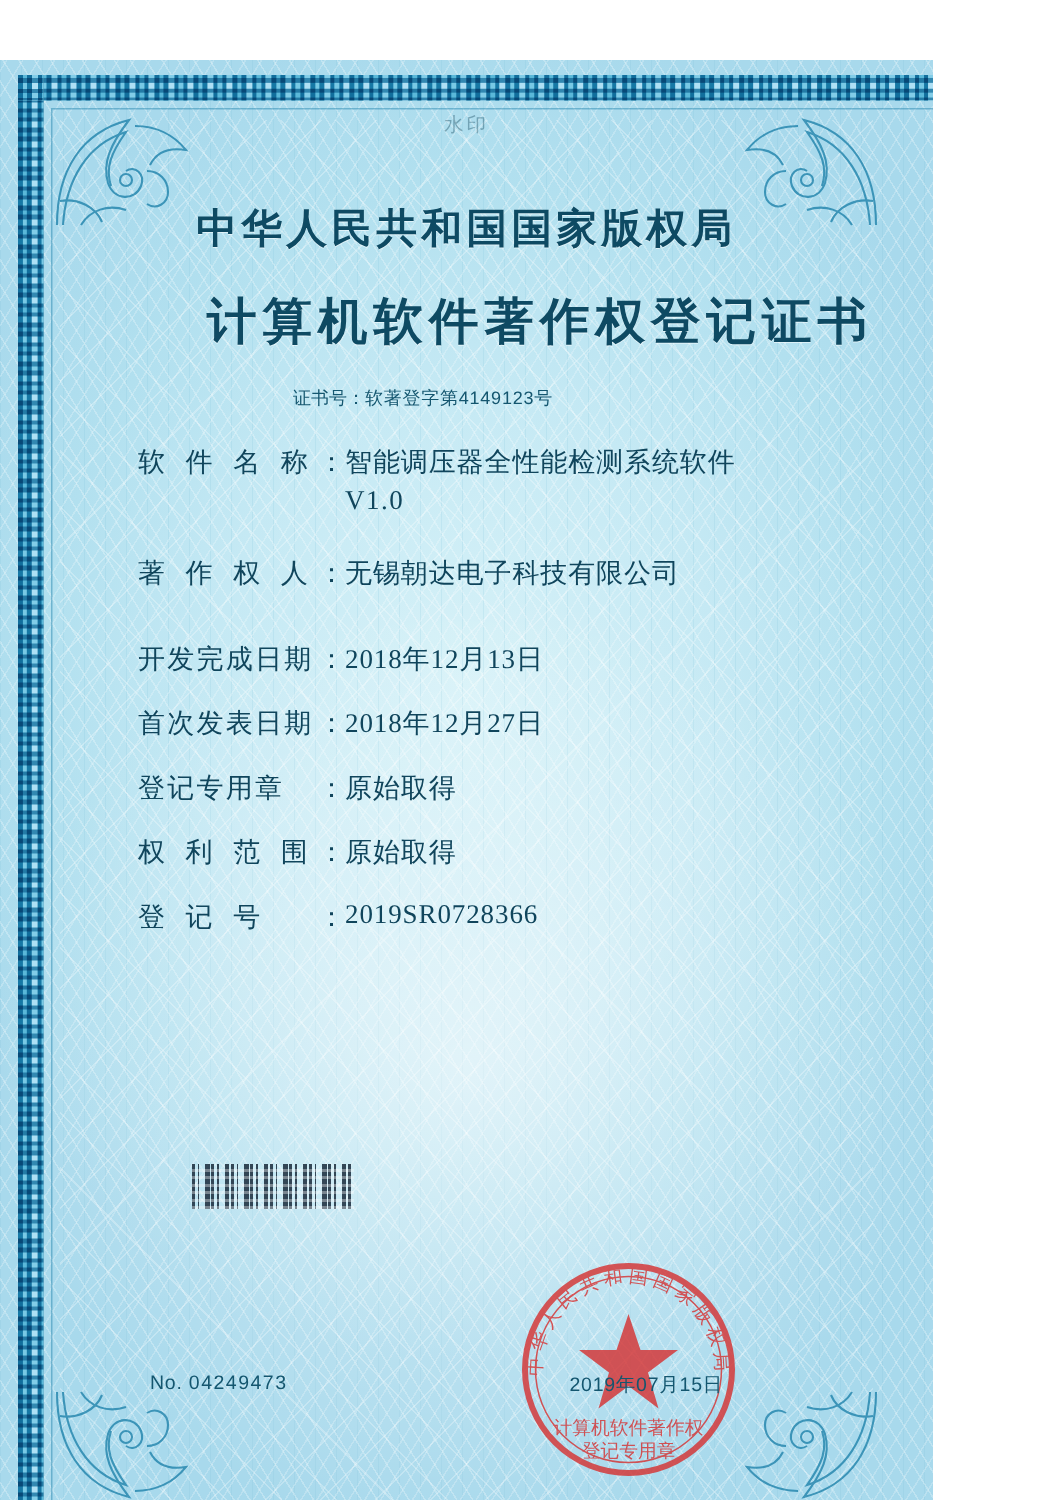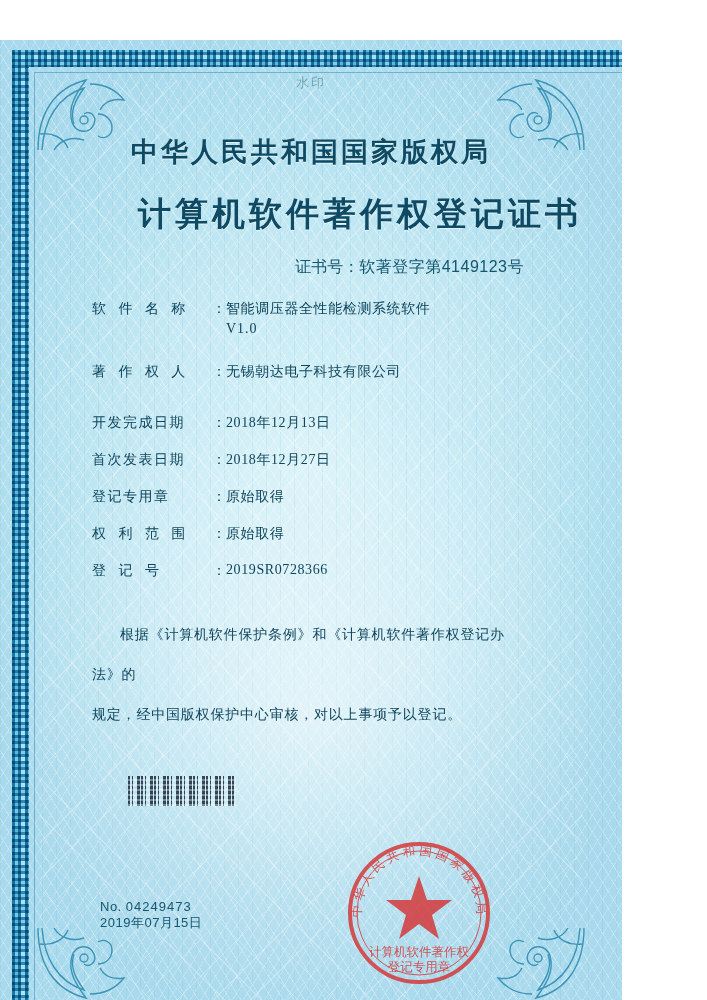--- a/index.html
+++ b/index.html
@@ -129,37 +129,37 @@
     text-align: right;
     font-family: "DejaVu Serif", "Liberation Serif", serif;
     font-weight: 700;
     font-size: 33px;
     letter-spacing: 4px;
     color: #0e4a63;
     margin-top: 22px;
     text-shadow: 0 1px 0 rgba(255,255,255,.55);
   }
   .cert-no {
-    text-align: right;
-    font-size: 16px;
+    text-align: center;
+    font-size: 12px;
     color: #14566f;
     margin: 20px 58px 0 0;
     letter-spacing: .5px;
   }
   .cert-no .cn-label { letter-spacing: 0; }
 
   .fields {
     margin: 22px 0 0 0;
     padding: 0 46px 0 52px;
   }
   .field {
     display: flex;
     align-items: flex-start;
     margin-bottom: 19px;
-    font-size: 14px;
+    font-size: 18px;
     color: #10455c;
   }
   .field .lbl {
     flex: 0 0 120px;
     letter-spacing: 4px;
     white-space: nowrap;
     font-family: "DejaVu Sans", "Liberation Sans", sans-serif;
   }
   .field .lbl.tight { letter-spacing: 1.5px; }
   .field .colon {
@@ -225,21 +225,20 @@
   
   .footer {
     position: absolute;
     left: 60px; right: 60px;
     bottom: 68px;
     display: flex;
     justify-content: space-between;
     font-size: 13px;
     color: #14566f;
     letter-spacing: .5px;
-    flex-direction: column;
   }
   .footer .no-val { letter-spacing: 1px; }
   .footer .date { margin-right: 40px; }
 
   
   .top-mark {
     position: absolute;
     left: 50%;
     top: -2px;
     transform: translateX(-50%);
@@ -368,24 +367,20 @@
       </div>
 
       <div class="field">
         <span class="lbl">登 记 号</span>
         <span class="colon">：</span>
         <span class="val">2019SR0728366</span>
       </div>
 
     </div>
 
-    <div class="paragraph">
-      <span>根据《计算机软件保护条例》和《计算机软件著作权登记办法》的</span>
-      <span class="l2">规定，经中国版权保护中心审核，对以上事项予以登记。</span>
-    </div>
 
     <div class="barcode"></div>
     <div class="barcode-overlay"></div>
 
     <div class="seal">
       <svg viewBox="0 0 150 150">
         <defs>
           <path id="sealArcTop" d="M 17,75 A 58,58 0 0 1 133,75"></path>
         </defs>
         <circle cx="75" cy="75" r="69" fill="none" stroke="#d62f2f" stroke-width="4"></circle>

